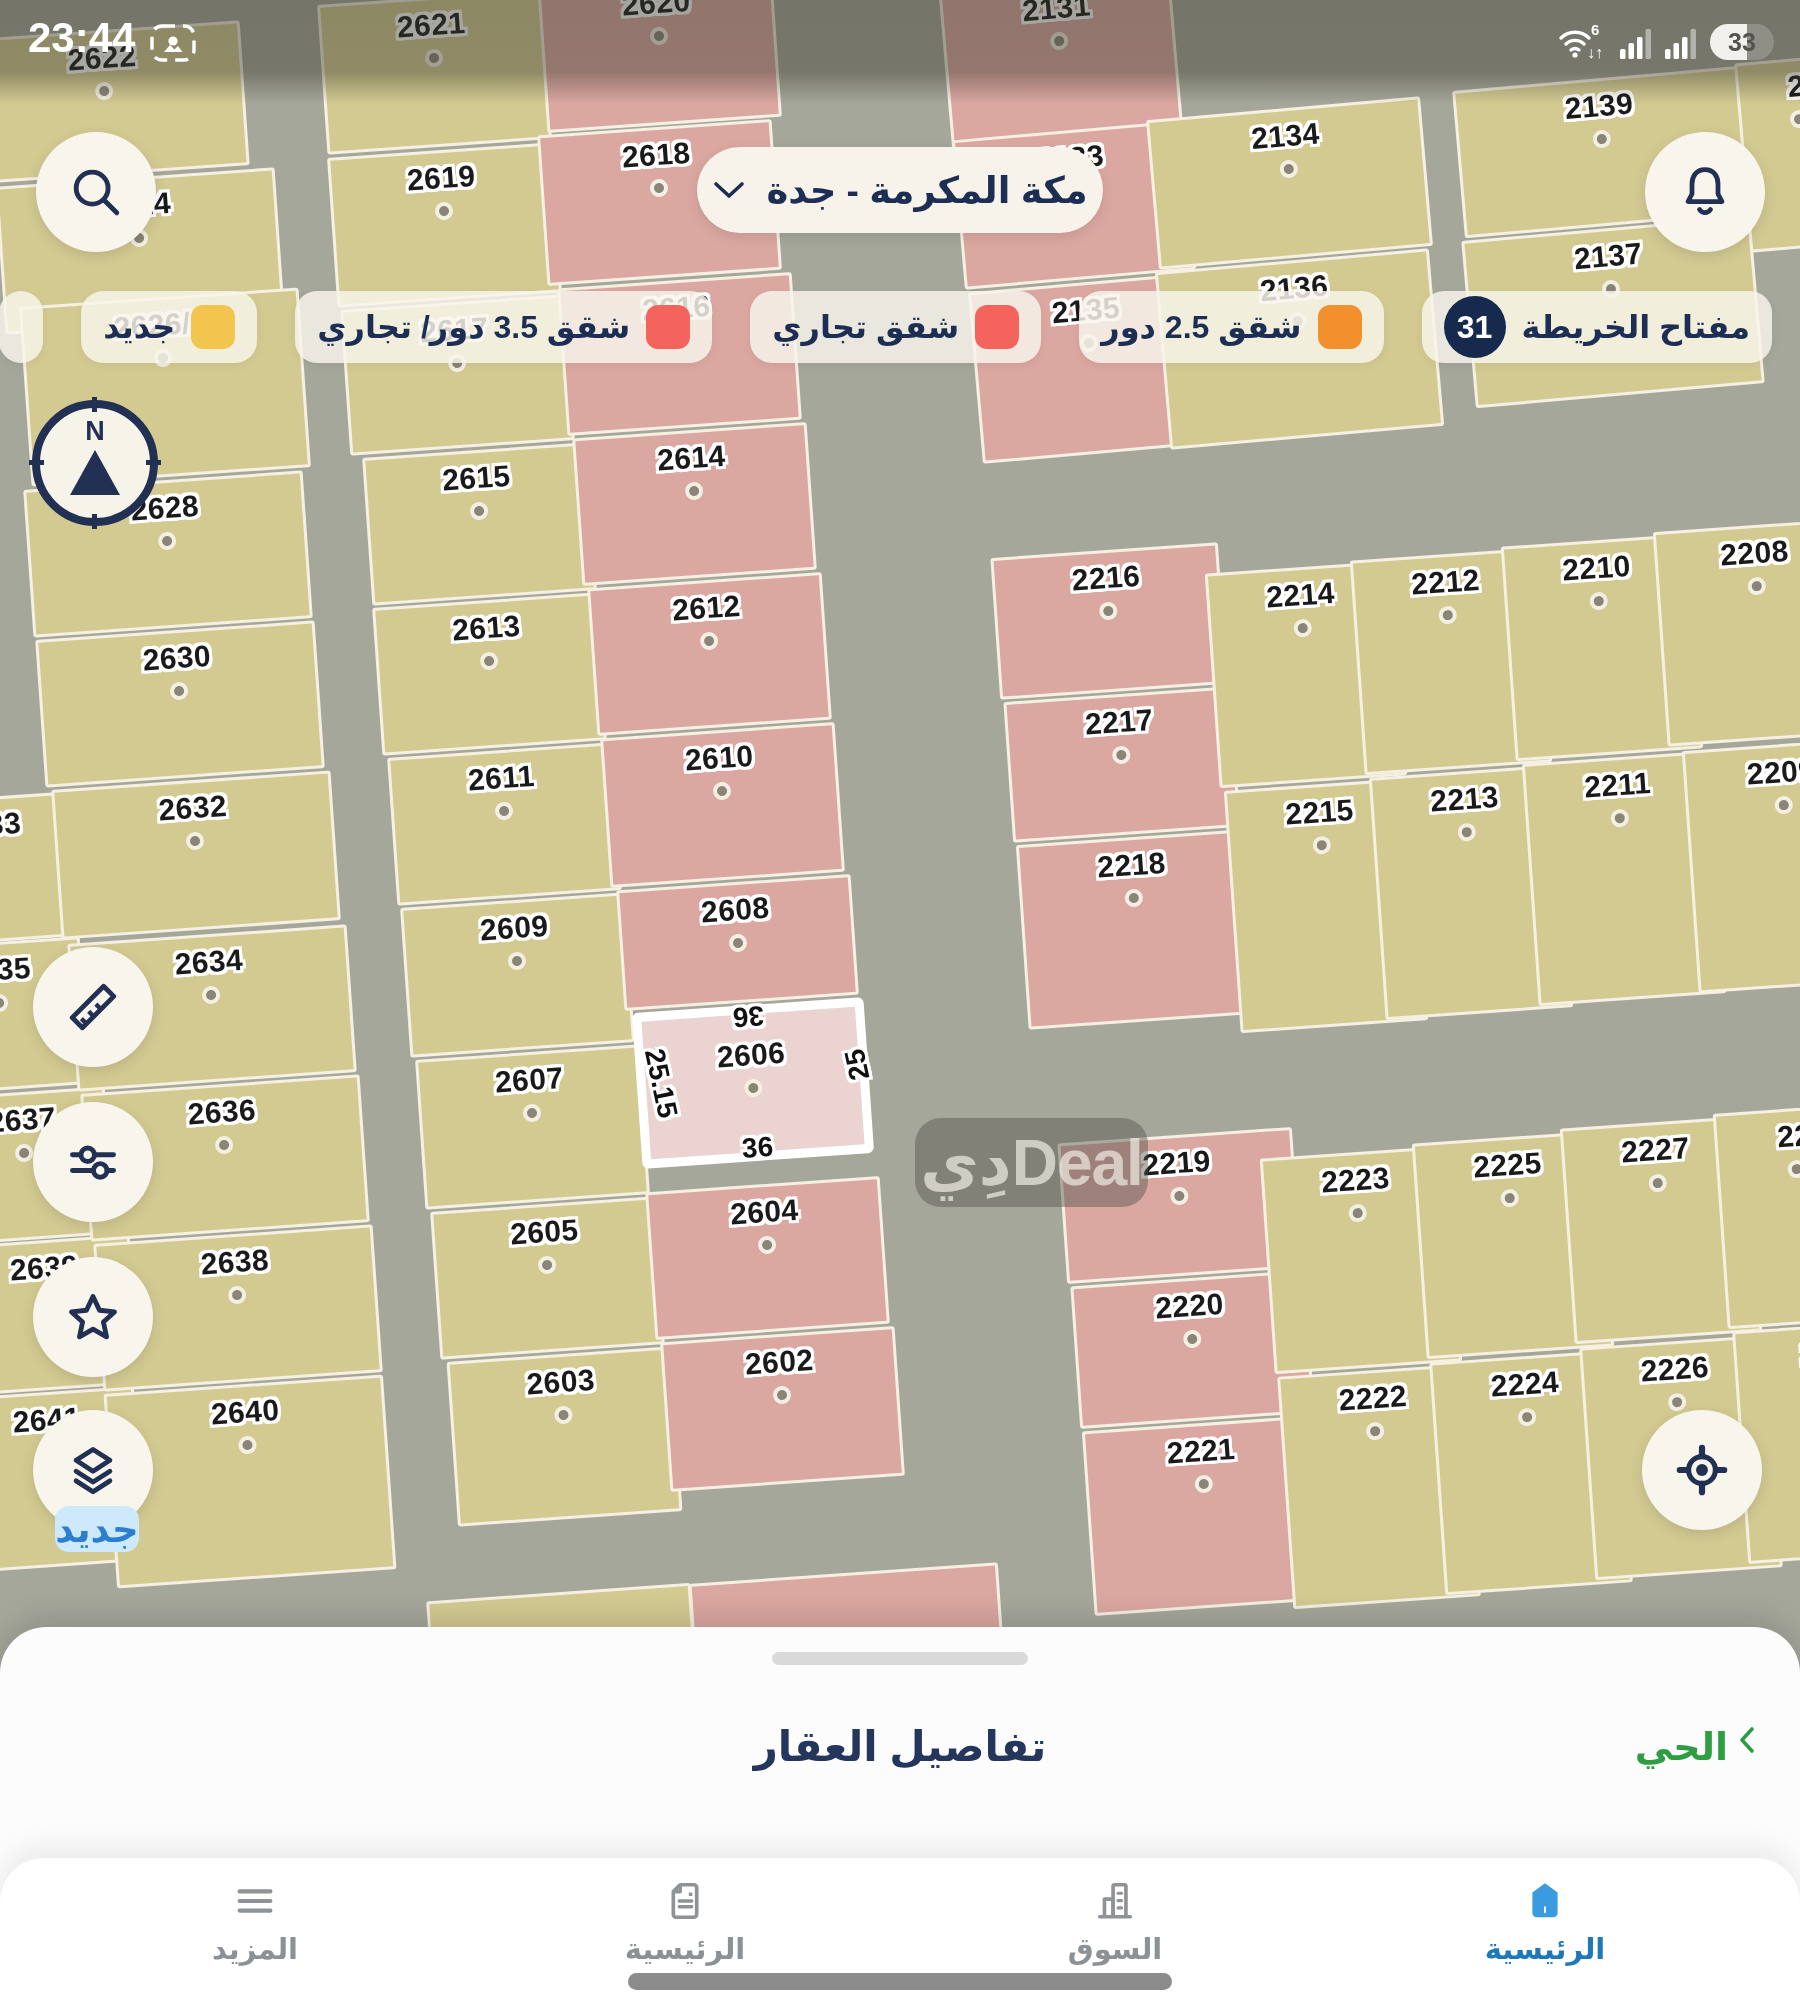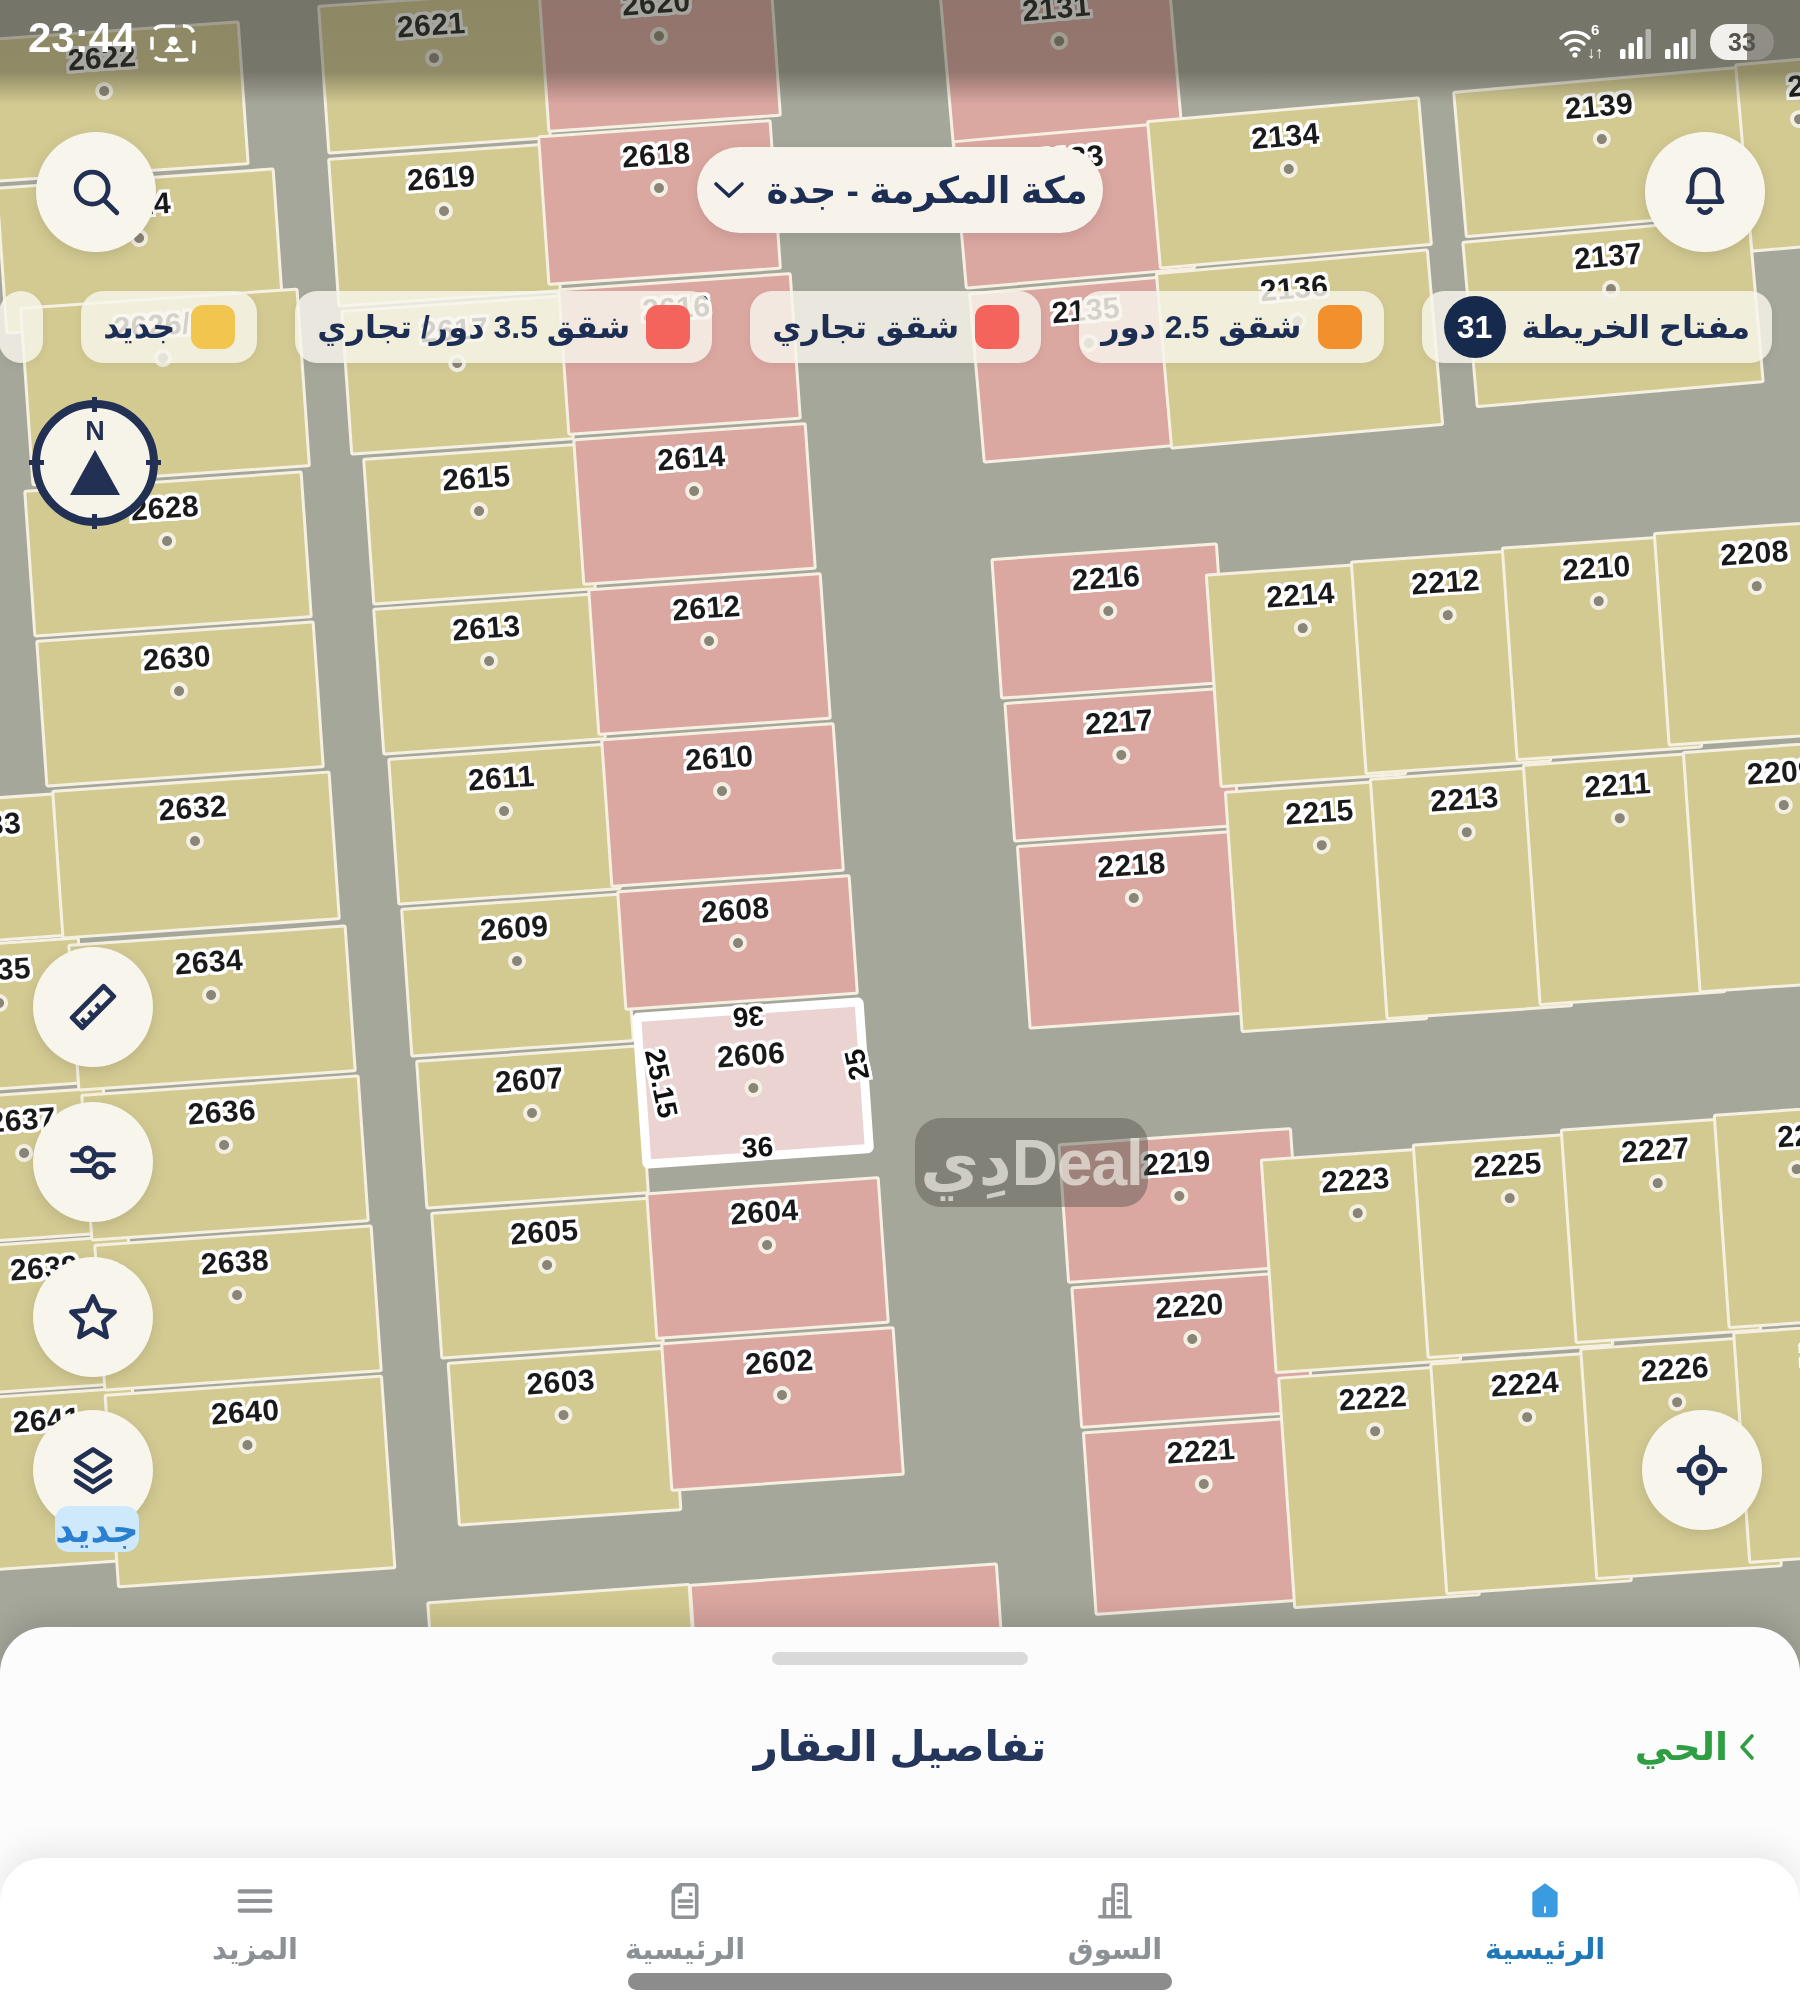--- a/index.html
+++ b/index.html
@@ -57,21 +57,21 @@
   #compass .arrow{position:absolute;top:42px;left:50%;transform:translateX(-50%);width:0;height:0;
            border-left:25px solid transparent;border-right:25px solid transparent;border-bottom:45px solid #223054;}
   #badge-new{position:absolute;left:55px;top:1506px;width:84px;height:46px;border-radius:14px;background:#cfe9fc;
            display:flex;align-items:center;justify-content:center;z-index:6;}
   #badge-new span{font-size:37px;font-weight:700;color:#2b7fd0;}
   
   #sheet{position:absolute;left:0;right:0;top:1627px;bottom:0;background:#fcfcfd;border-radius:46px 46px 0 0;
          box-shadow:0 -8px 30px rgba(0,0,0,.14);z-index:7;}
   #handle{width:256px;height:13px;border-radius:7px;background:#d9d9d9;margin:25px auto 0;}
   #sheet-title{position:absolute;left:0;right:0;top:95px;text-align:center;font-size:42px;font-weight:700;color:#25365c;}
-  #district{position:absolute;right:44px;top:98px;display:flex;align-items:center;gap:10px;}
+  #district{position:absolute;right:44px;top:98px;display:flex;gap:10px;}
   #district span{font-size:38px;font-weight:700;color:#2f9e43;}
   #nav{position:absolute;left:0;right:0;bottom:0;height:140px;background:#ffffff;border-radius:44px 44px 0 0;
        box-shadow:0 -10px 30px rgba(0,0,0,.08);display:flex;justify-content:space-around;align-items:center;
        padding:6px 40px 18px;box-sizing:border-box;z-index:8;}
   .nav-item{display:flex;flex-direction:column;align-items:center;gap:8px;width:220px;}
   .nav-item .nlbl{font-size:29px;font-weight:600;color:#8c9196;}
   .nav-item.active .nlbl{color:#1f78b8;font-weight:700;}
   #homebar{position:absolute;left:50%;bottom:8px;transform:translateX(-50%);width:544px;height:17px;
            border-radius:9px;background:#8c8c8c;z-index:9;}
   svg{display:block;}

